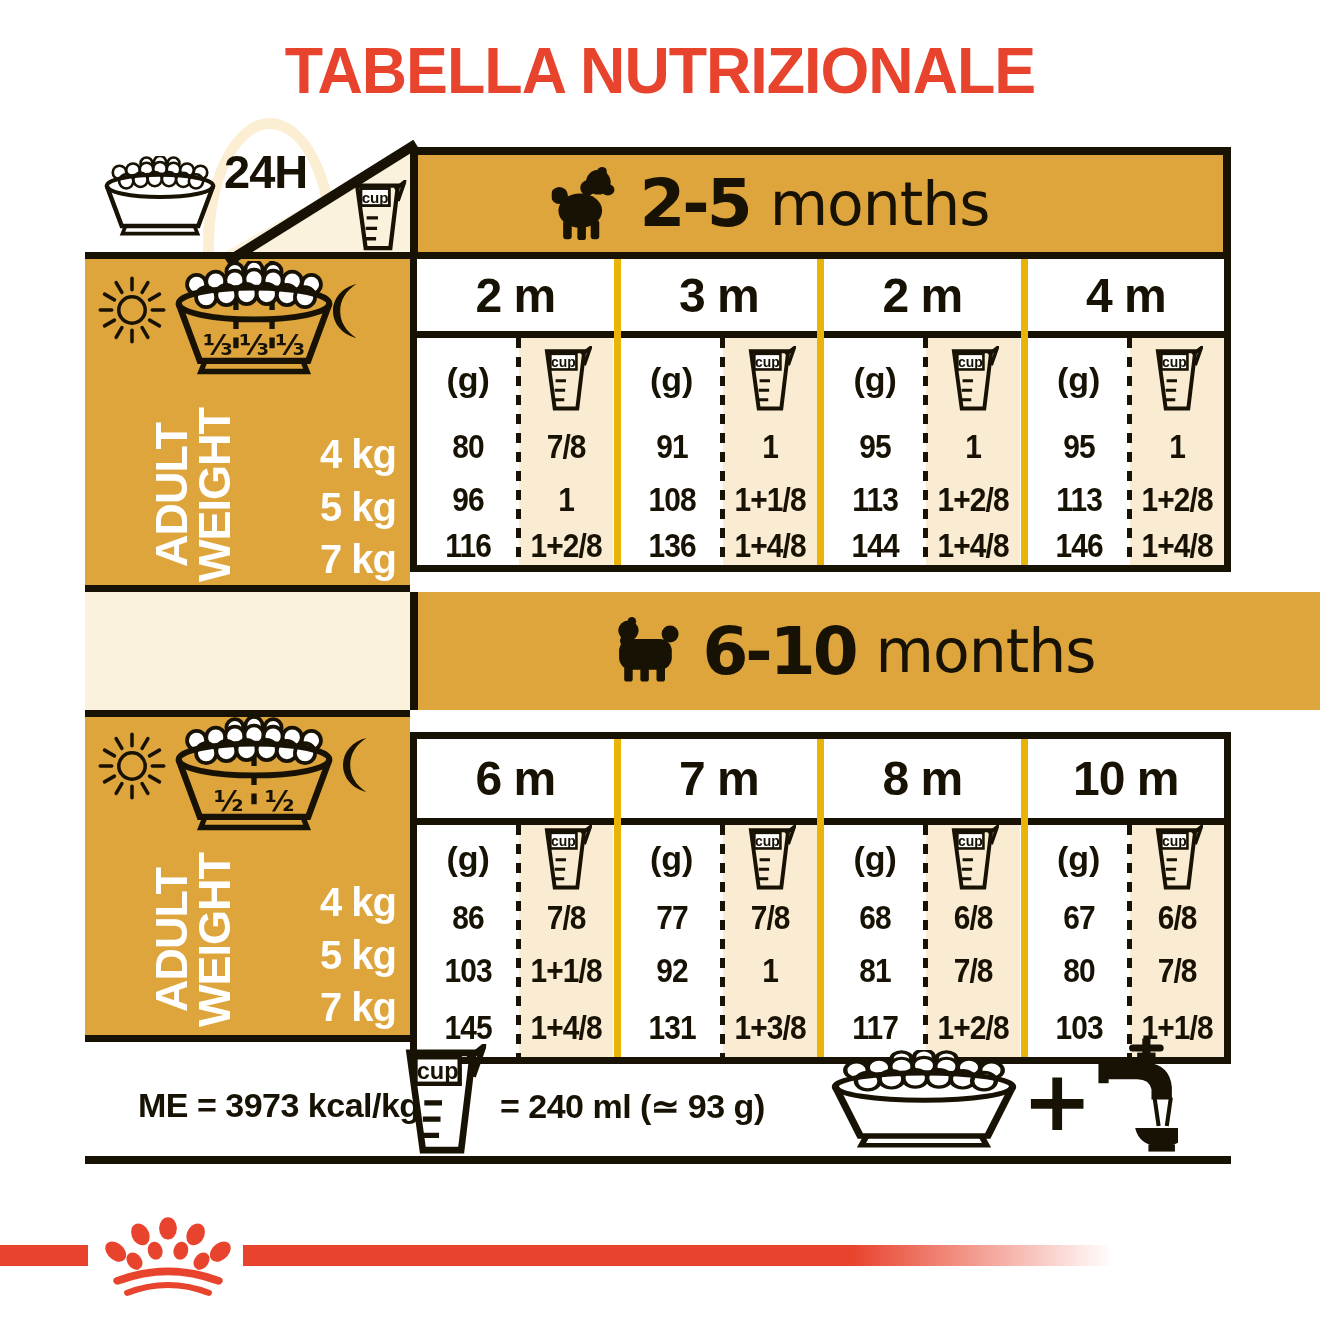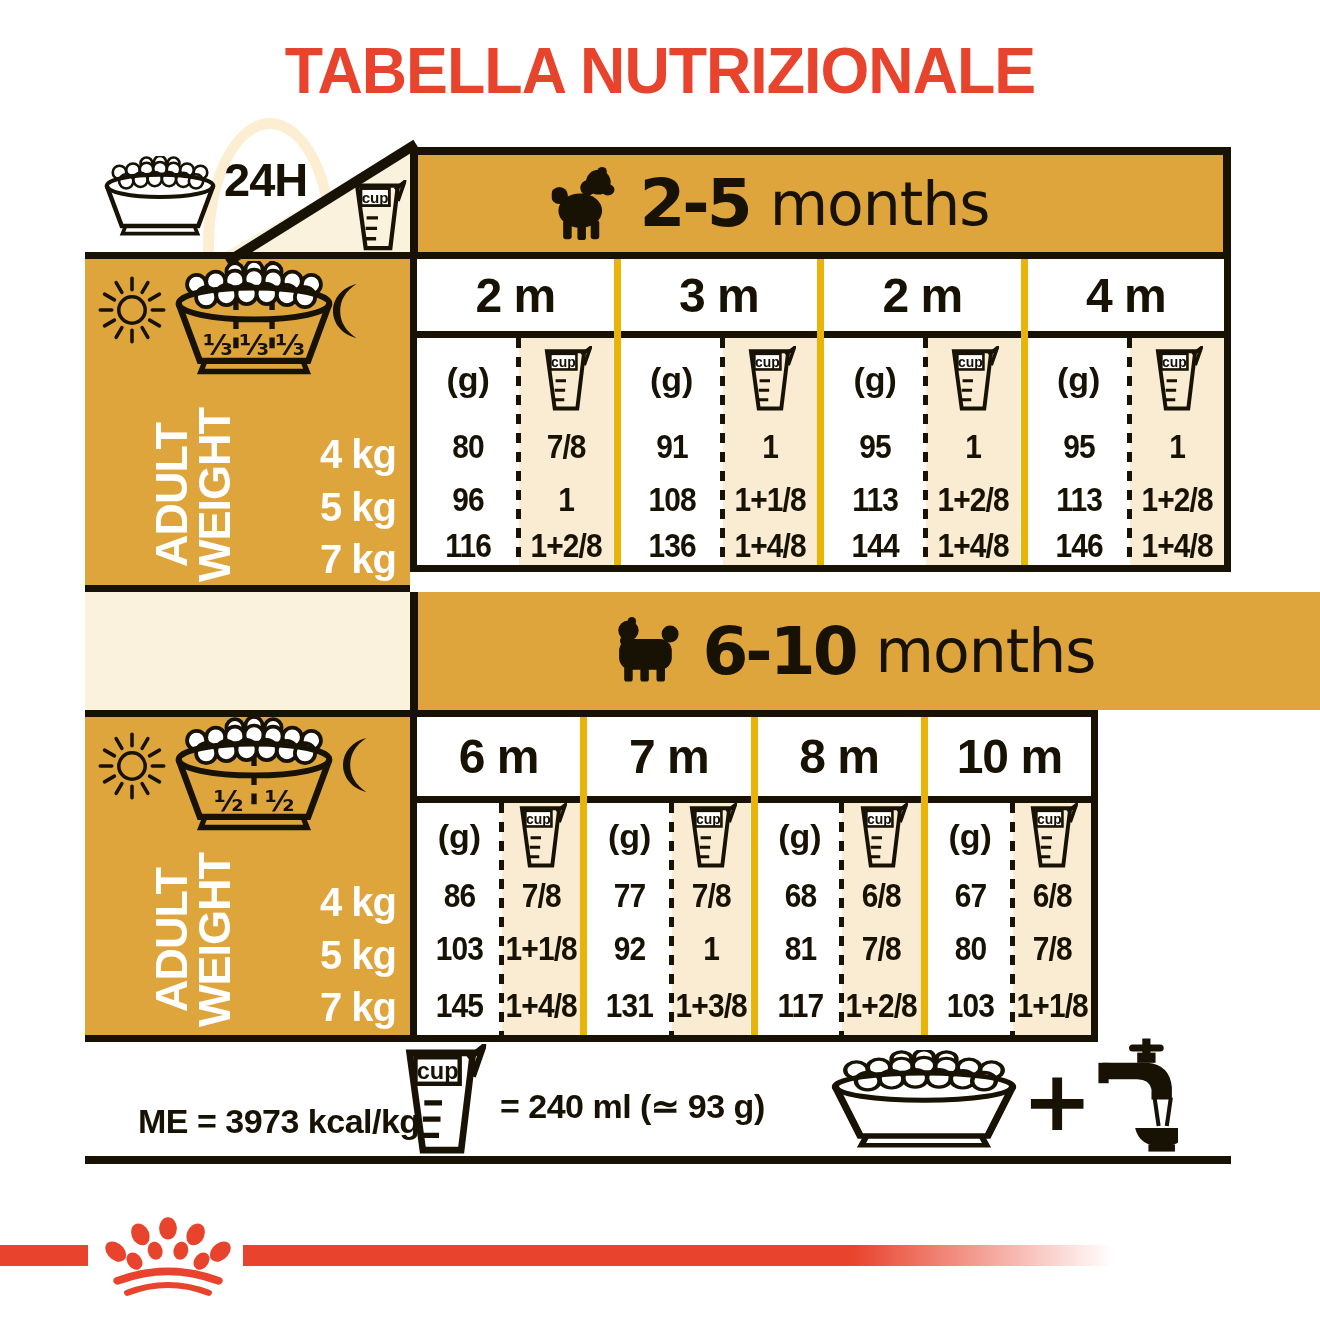--- a/index.html
+++ b/index.html
@@ -7,21 +7,21 @@
        font-family:"Liberation Sans",sans-serif;color:#171204;overflow:hidden;}
   .abs{position:absolute;}
   
   .title{left:0;right:0;top:34px;text-align:center;font-size:64px;font-weight:bold;
          letter-spacing:-1px;color:#e8432d;transform:scaleX(0.98);z-index:3;}
   
   .halo{left:203px;top:118px;width:112px;height:232px;border:11px solid #fbeed3;
         border-radius:50%;z-index:1;}
   
   .bowl24{left:100px;top:156px;width:120px;height:88px;z-index:3;}
-  .h24{left:224px;top:152px;font-size:47px;font-weight:bold;z-index:3;letter-spacing:-1px;}
+  .h24{left:224px;top:144px;font-size:47px;font-weight:bold;z-index:3;letter-spacing:-1px;}
   
   .tri{left:225px;top:147px;width:185px;height:105px;background:#fbf2dd;
        clip-path:polygon(100% 0,100% 100%,0 100%);z-index:2;}
   .diag{left:215px;top:136px;z-index:3;}
   .cupTop{left:349px;top:180px;width:58px;height:72px;z-index:3;}
   
   .band{background:#dfa53d;display:flex;align-items:center;justify-content:center;z-index:2;}
   .band1{left:410px;top:147px;width:821px;height:105px;border:8px solid #171204;border-bottom:none;
          gap:20px;padding-right:100px;box-sizing:border-box;}
   .band2{left:410px;top:592px;width:980px;height:118px;border-left:8px solid #171204;
@@ -35,40 +35,40 @@
          box-sizing:border-box;z-index:2;}
   .panel1{left:85px;top:252px;width:325px;height:340px;}
   .panel2{left:85px;top:710px;width:325px;height:332px;}
   .aw{width:180px;height:92px;transform:rotate(-90deg);color:#fff;font-weight:bold;
       font-size:45px;line-height:0.95;text-align:center;letter-spacing:-1px;}
   .wt{color:#fff;font-weight:bold;font-size:40px;letter-spacing:-1px;right:14px;text-align:right;
       height:42px;line-height:42px;}
   
   .grid{border:7px solid #171204;background:#fff;display:flex;box-sizing:border-box;z-index:2;}
   .grid1{left:410px;top:252px;width:821px;height:320px;}
-  .grid2{left:410px;top:710px;width:688px;height:332px;}
+  .grid2{left:410px;top:732px;width:821px;height:332px;}
   .mcol{flex:1 1 0;display:flex;flex-direction:column;min-width:0;}
   .mcol + .mcol{border-left:7px solid #eab308;}
   .mhead{border-bottom:7px solid #171204;display:flex;align-items:center;justify-content:center;
          font-size:48px;font-weight:bold;letter-spacing:-1px;background:#fff;}
   .grid1 .mhead{height:80px;}
   .grid2 .mhead{height:79px;}
   .mbody{flex:1;display:flex;position:relative;}
   .gcol{width:52%;display:grid;}
   .ccol{width:48%;display:grid;background:#f9ecd2;position:relative;}
   .grid1 .gcol,.grid1 .ccol{grid-template-rows:82px 53px 53px 1fr;}
   .grid2 .gcol,.grid2 .ccol{grid-template-rows:66px 53px 53px 1fr;}
   .ccol::before{content:"";position:absolute;left:-3px;top:0;bottom:0;width:5px;
       background:repeating-linear-gradient(to bottom,#171204 0 10px,transparent 10px 19px);}
   .cell{display:flex;align-items:center;justify-content:center;min-width:0;}
   .unit{font-size:34px;font-weight:bold;}
   .val{font-size:34px;font-weight:bold;letter-spacing:-1px;transform:scaleX(0.88);white-space:nowrap;}
   .cupicon{width:54px;height:66px;}
   
-  .meTxt{left:138px;top:1086px;font-size:34px;font-weight:bold;letter-spacing:-0.5px;z-index:2;margin-top:16px;}
+  .meTxt{left:138px;top:1086px;font-size:34px;font-weight:bold;letter-spacing:-0.5px;z-index:2;}
   .cupBig{left:396px;top:1044px;width:92px;height:112px;z-index:2;}
   .eqTxt{left:500px;top:1086px;font-size:34px;font-weight:bold;letter-spacing:-0.5px;z-index:2;}
   .bowlBig{left:824px;top:1050px;width:200px;height:108px;z-index:2;}
   .plus{left:1022px;top:1052px;font-size:84px;font-weight:bold;z-index:2;font-family:"DejaVu Sans",sans-serif;}
   .tapIc{left:1076px;top:1038px;width:102px;height:118px;z-index:2;}
   .rule{left:85px;top:1156px;width:1146px;height:8px;background:#171204;z-index:2;}
   
   .rb1{left:0;top:1245px;width:88px;height:21px;background:#e8432d;}
   .rb2{left:243px;top:1245px;width:870px;height:21px;
        background:linear-gradient(to right,#e8432d 0%,#e8432d 70%,rgba(232,67,45,0) 100%);}

